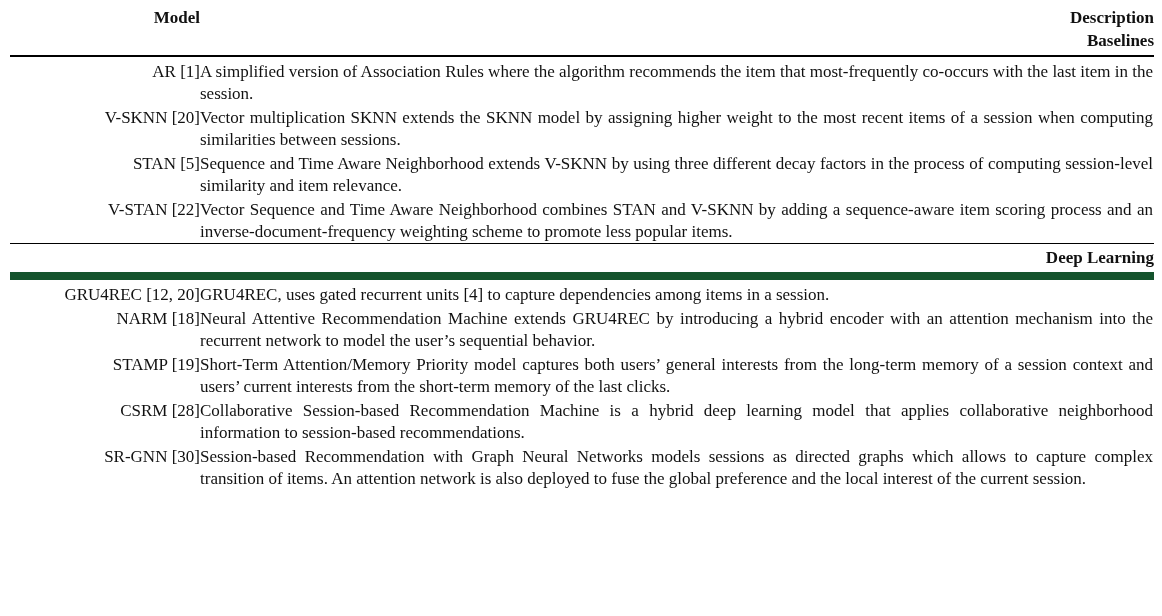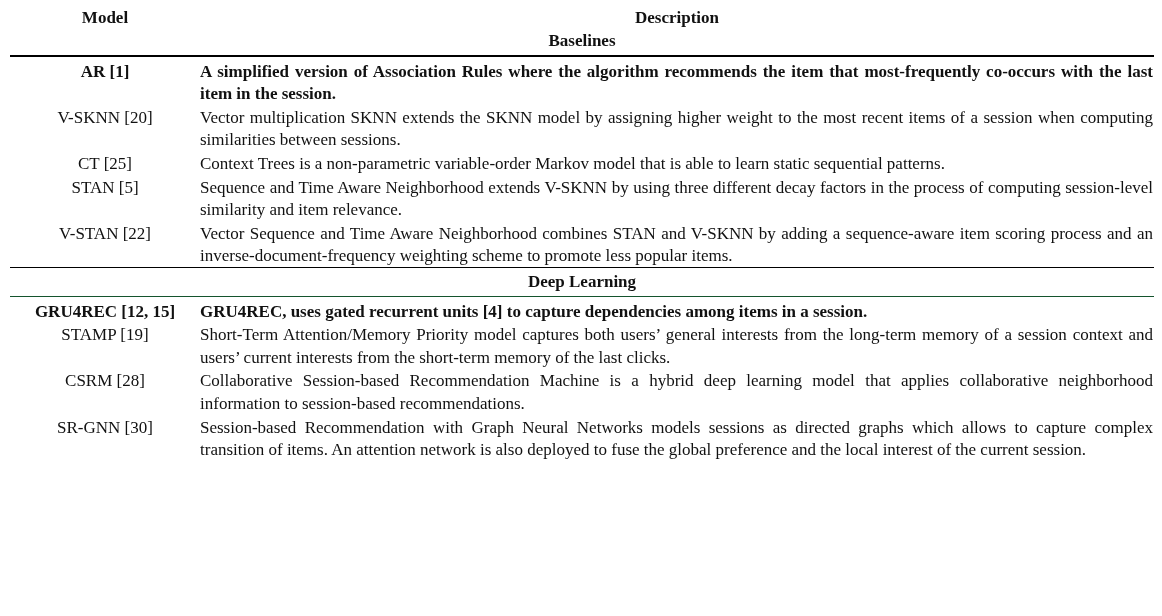--- a/index.html
+++ b/index.html
@@ -23,49 +23,48 @@
     table-layout: fixed;
     font-size: 17px;
     line-height: 22.3px;
   }
   col.model-col { width: 190px; }
   col.desc-col  { width: 954px; }
 
   th, td {
     padding: 0;
     vertical-align: top;
-    text-align: center;
+    text-align: right;
     font-weight: normal;
   }
   thead th {
     font-weight: bold;
     padding-top: 3px;
   }
   tr.section-row td {
     font-weight: bold;
     padding: 1px 0 2px 0;
   }
   tr.section-row.ruled-bottom td {
     border-bottom: 2px solid #000000;
   }
   tr.section-row.ruled-both td {
     border-top: 1.5px solid #000000;
-    border-bottom: 1px solid #14532d;
+    border-bottom: 8px solid #14532d;
     padding-top: 3px;
   }
   tr.model-row td {
     padding-top: 1.5px;
   }
   tr.model-row td.desc-cell {
     text-align: justify;
     padding-right: 1px;
   }
   tr.first-after-rule td {
     padding-top: 4px;
-    font-weight: bold;
   }
 </style>
 </head>
 <body>
 
 <div class="paper-table-wrap">
   <table class="model-table">
     <colgroup>
       <col class="model-col">
       <col class="desc-col">
@@ -86,45 +85,45 @@
     <td class="desc-cell">A simplified version of Association Rules where the algorithm recommends the item that most-frequently co-occurs with the last item in the session.</td>
   </tr>
 
 
 
   <tr class="model-row">
     <td class="model-cell">V-SKNN [20]</td>
     <td class="desc-cell">Vector multiplication SKNN extends the SKNN model by assigning higher weight to the most recent items of a session when computing similarities between sessions.</td>
   </tr>
 
-  <tr class="model-row">
-    <td class="model-cell">CT [25]</td>
-    <td class="desc-cell">Context Trees is a non-parametric variable-order Markov model that is able to learn static sequential patterns.</td>
-  </tr>
 
   <tr class="model-row">
     <td class="model-cell">STAN [5]</td>
     <td class="desc-cell">Sequence and Time Aware Neighborhood extends V-SKNN by using three different decay factors in the process of computing session-level similarity and item relevance.</td>
   </tr>
 
   <tr class="model-row">
     <td class="model-cell">V-STAN [22]</td>
     <td class="desc-cell">Vector Sequence and Time Aware Neighborhood combines STAN and V-SKNN by adding a sequence-aware item scoring process and an inverse-document-frequency weighting scheme to promote less popular items.</td>
   </tr>
 
 
   <tr class="section-row ruled-both">
     <td colspan="2">Deep Learning</td>
   </tr>
 
   <tr class="model-row first-after-rule">
-    <td class="model-cell">GRU4REC [12, 15]</td>
+    <td class="model-cell">GRU4REC [12, 20]</td>
     <td class="desc-cell">GRU4REC, uses gated recurrent units [4] to capture dependencies among items in a session.</td>
   </tr>
 
+  <tr class="model-row">
+    <td class="model-cell">NARM [18]</td>
+    <td class="desc-cell">Neural Attentive Recommendation Machine extends GRU4REC by introducing a hybrid encoder with an attention mechanism into the recurrent network to model the user’s sequential behavior.</td>
+  </tr>
 
   <tr class="model-row">
     <td class="model-cell">STAMP [19]</td>
     <td class="desc-cell">Short-Term Attention/Memory Priority model captures both users’ general interests from the long-term memory of a session context and users’ current interests from the short-term memory of the last clicks.</td>
   </tr>
 
 
   <tr class="model-row">
     <td class="model-cell">CSRM [28]</td>
     <td class="desc-cell">Collaborative Session-based Recommendation Machine is a hybrid deep learning model that applies collaborative neighborhood information to session-based recommendations.</td>

